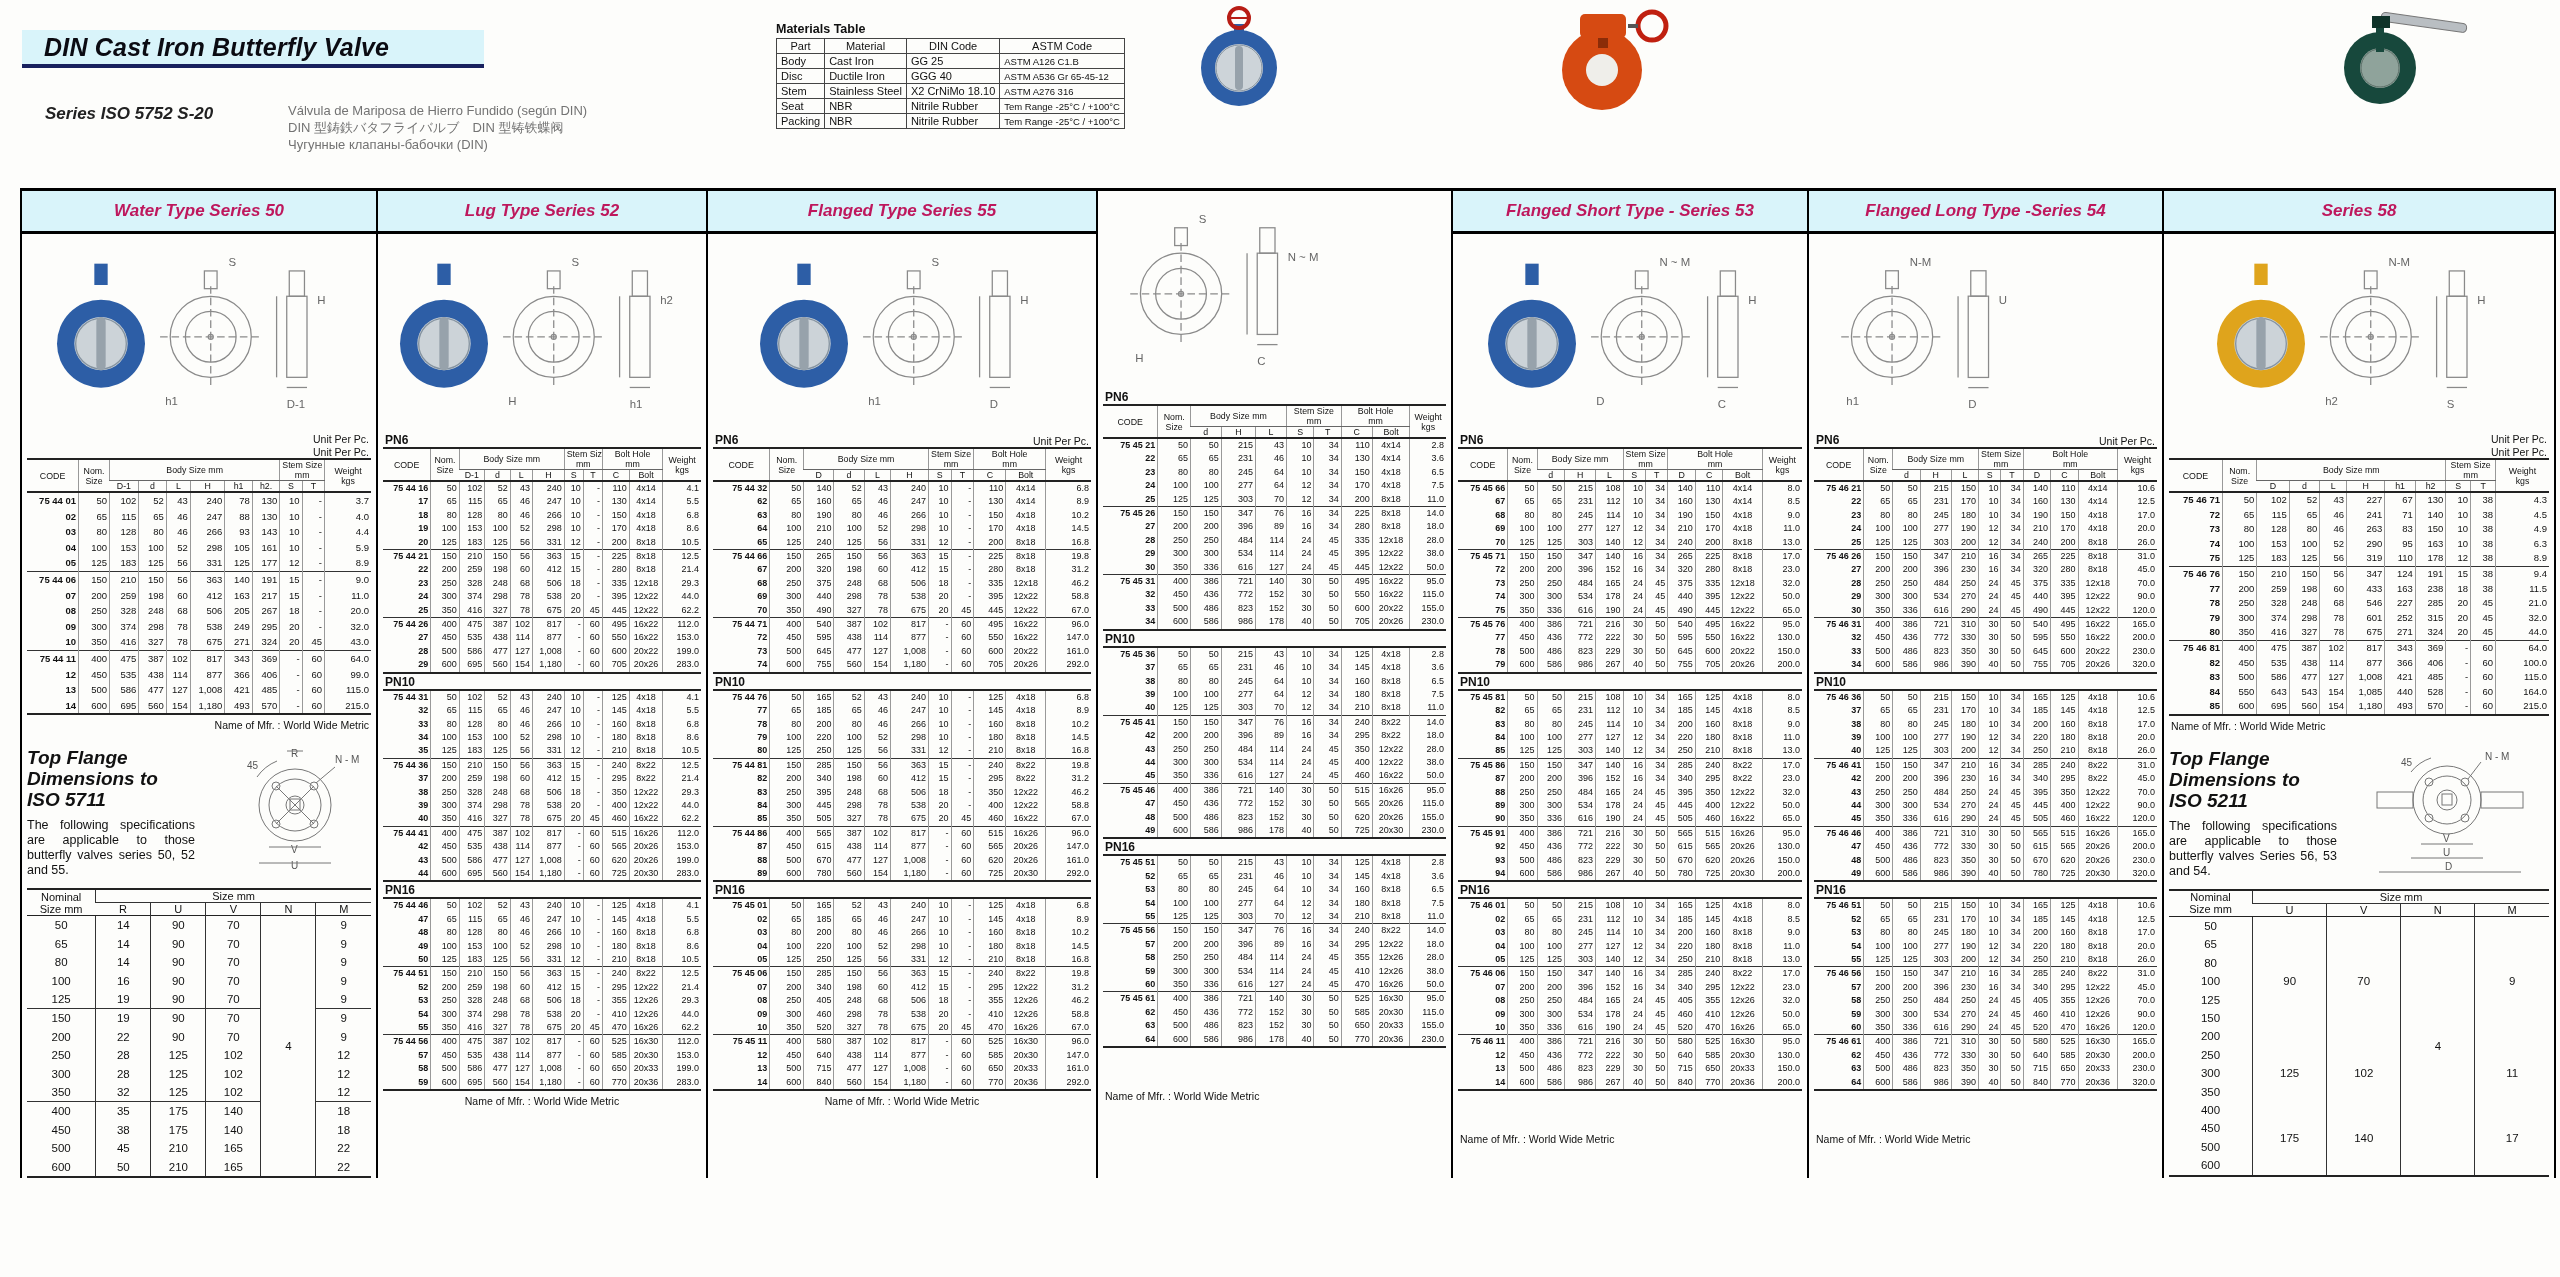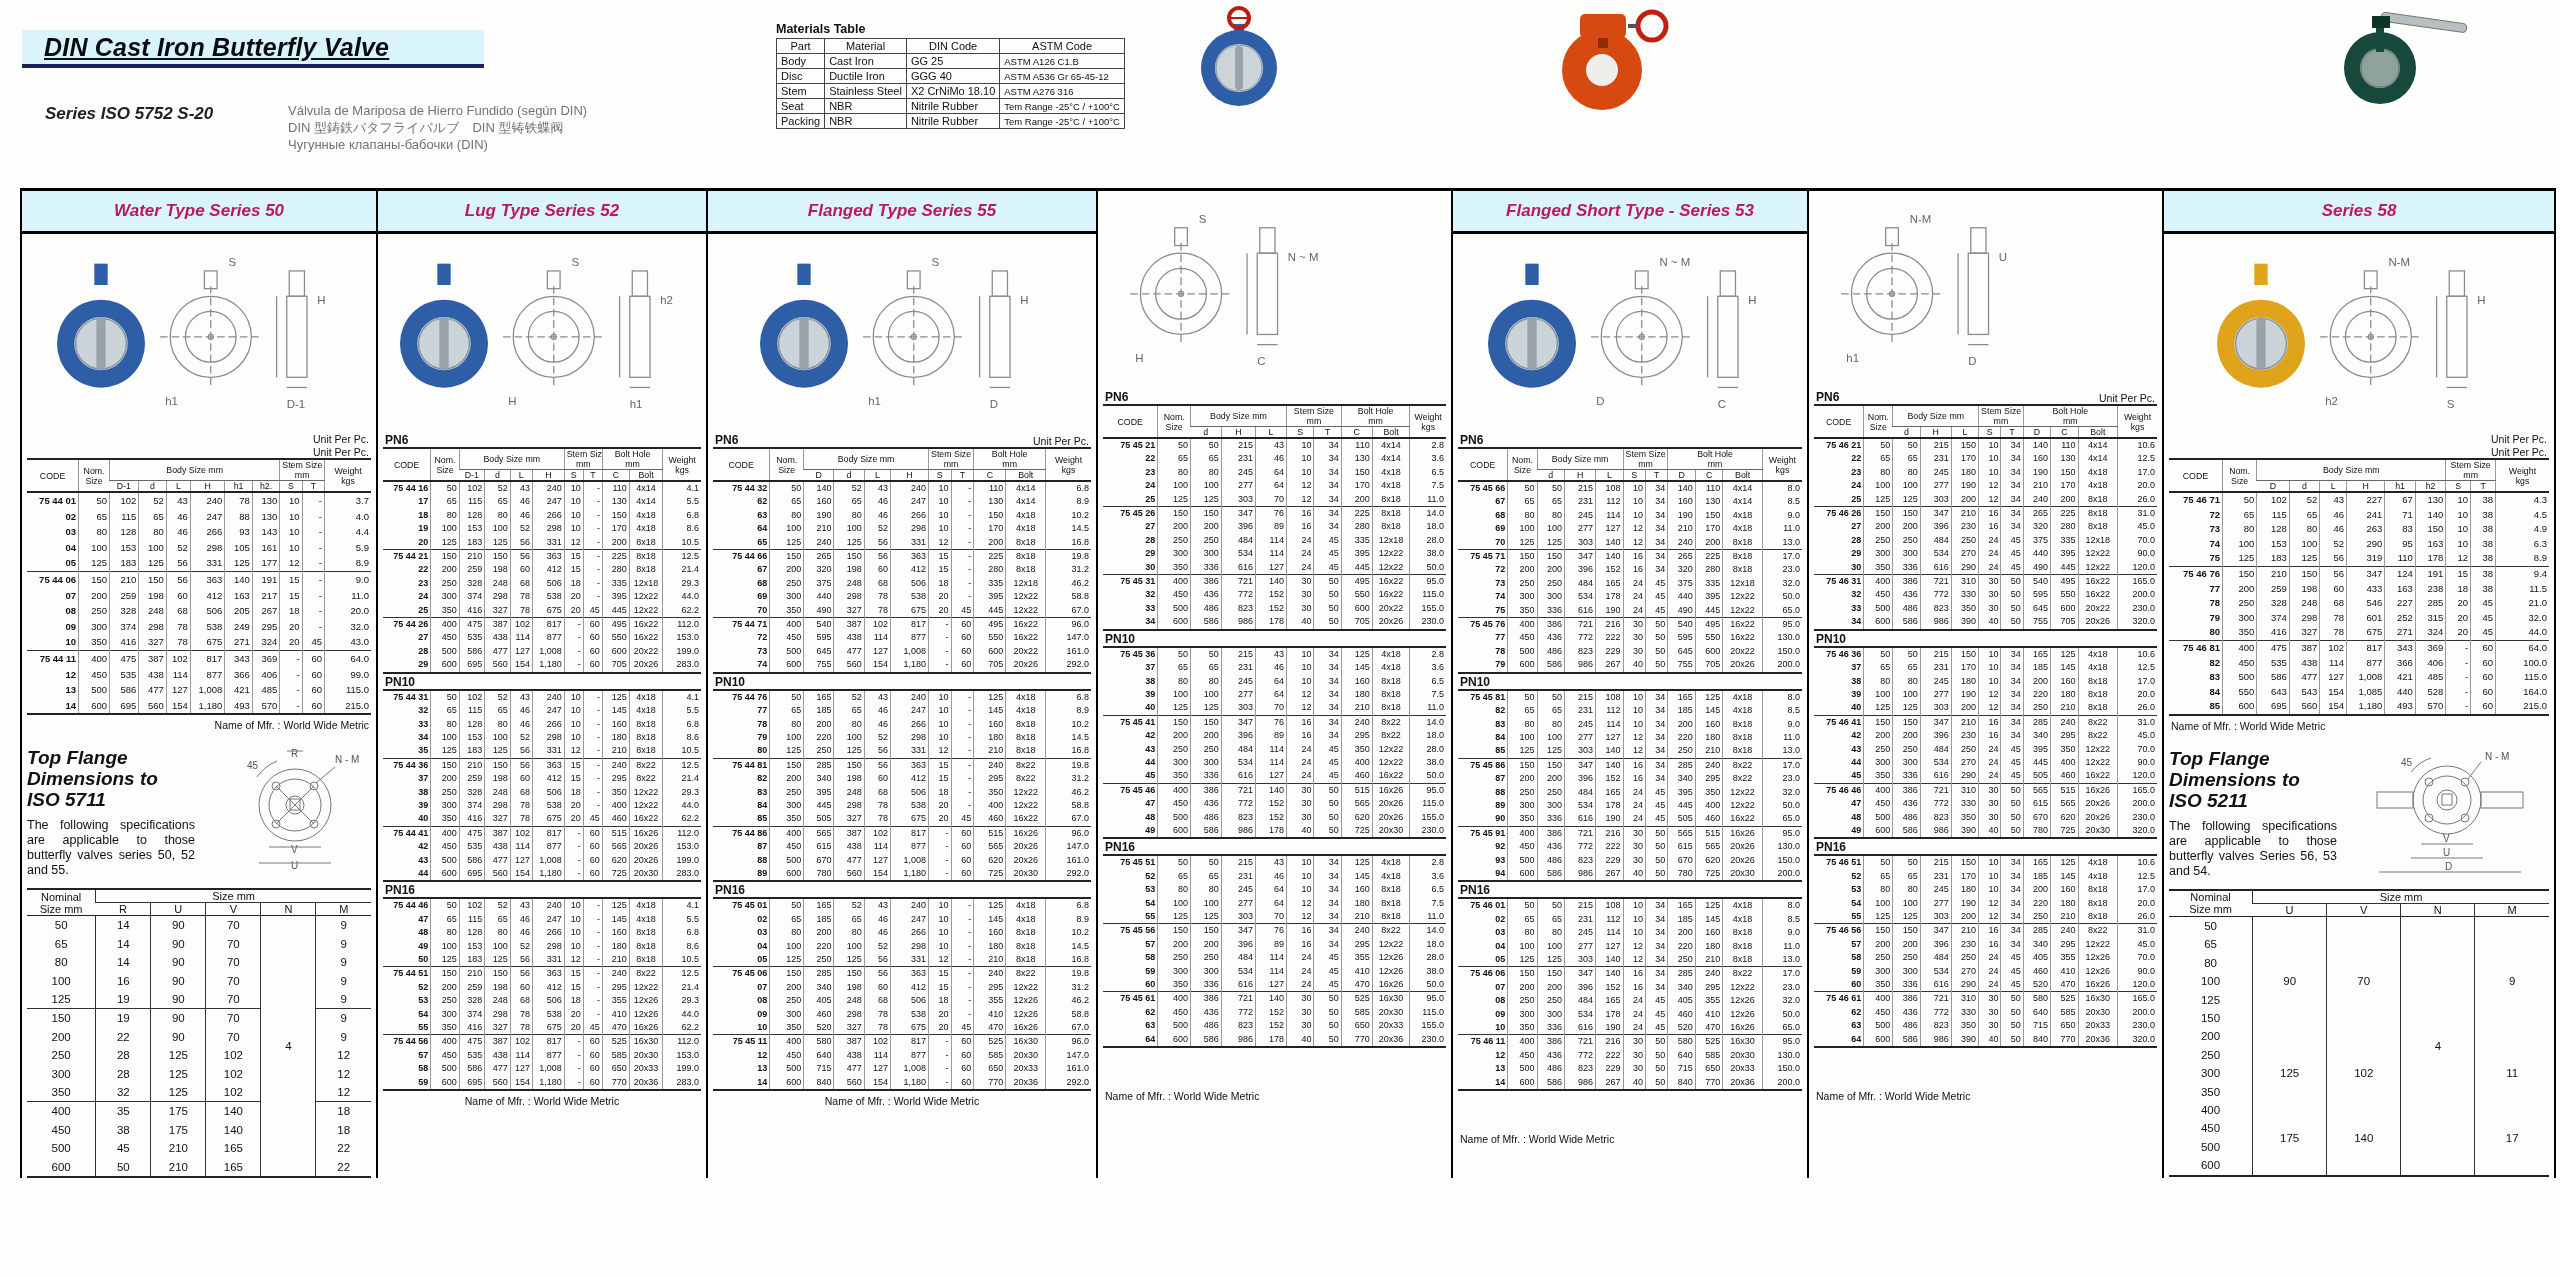--- a/index.html
+++ b/index.html
@@ -1,18 +1,18 @@
 <!DOCTYPE html>
 <html><head>
 <meta charset="utf-8">
 <style>
   html,body{margin:0;padding:0;background:#f2f2f0;}
   .page{position:relative;width:2560px;height:1277px;background:#fdfdfb;font-family:"Liberation Sans",sans-serif;color:#111;overflow:hidden;}
   
-  .title-band{position:absolute;left:22px;top:30px;width:462px;height:34px;background:#d9f4fa;border-bottom:4px solid #18215e;text-decoration:underline;}
+  .title-band{position:absolute;left:22px;top:30px;width:462px;height:34px;background:#d9f4fa;border-bottom:4px solid #18215e;}
   .title-band h1{margin:0;padding:3px 0 0 22px;font-size:25px;font-style:italic;font-weight:bold;color:#0b0b12;letter-spacing:.2px;}
   .series{position:absolute;left:45px;top:104px;font-size:17px;font-weight:bold;font-style:italic;color:#222;}
   .multilang{position:absolute;left:288px;top:102px;font-size:13px;line-height:17px;color:#737373;}
   .materials{position:absolute;left:776px;top:22px;width:306px;}
   .mt-title{font-weight:bold;font-size:12.5px;margin-bottom:2px;}
   .mtab{border-collapse:collapse;width:100%;font-size:11px;}
   .mtab th,.mtab td{border:1px solid #444;padding:1px 4px;text-align:left;white-space:nowrap;}
   .mtab th{text-align:center;font-weight:normal;}
   .mtab td:nth-child(4){font-size:9.5px;}
   .photos svg{position:absolute;}
@@ -3135,20 +3135,21 @@
                 <td class="">770</td>
                 <td class=" ctr">20x36</td>
                 <td class="">200.0</td>
               </tr>
             </tbody>
           </table>
           <div class="mfr low">Name of Mfr. : World Wide Metric</div>
         </div>
       </div>
       <div class="col " style="width:355px">
+      <div class="col-title">Flanged Long Type -Series 54</div>
       <div class="fig">
           <svg width="300" height="160" viewBox="0 0 236 126" fill="none" stroke="#8a8a8a" stroke-width="1">
     <circle cx="44" cy="66" r="32"></circle>
             <circle cx="44" cy="66" r="20"></circle>
             <circle cx="44" cy="66" r="2"></circle>
     <line x1="44" y1="26" x2="44" y2="106" stroke-dasharray="6 3"></line>
             <line x1="4" y1="66" x2="84" y2="66" stroke-dasharray="6 3"></line>
     <rect x="39" y="14" width="10" height="14"></rect>
     <rect x="104" y="34" width="16" height="64"></rect>
             <rect x="106" y="14" width="12" height="20"></rect>

